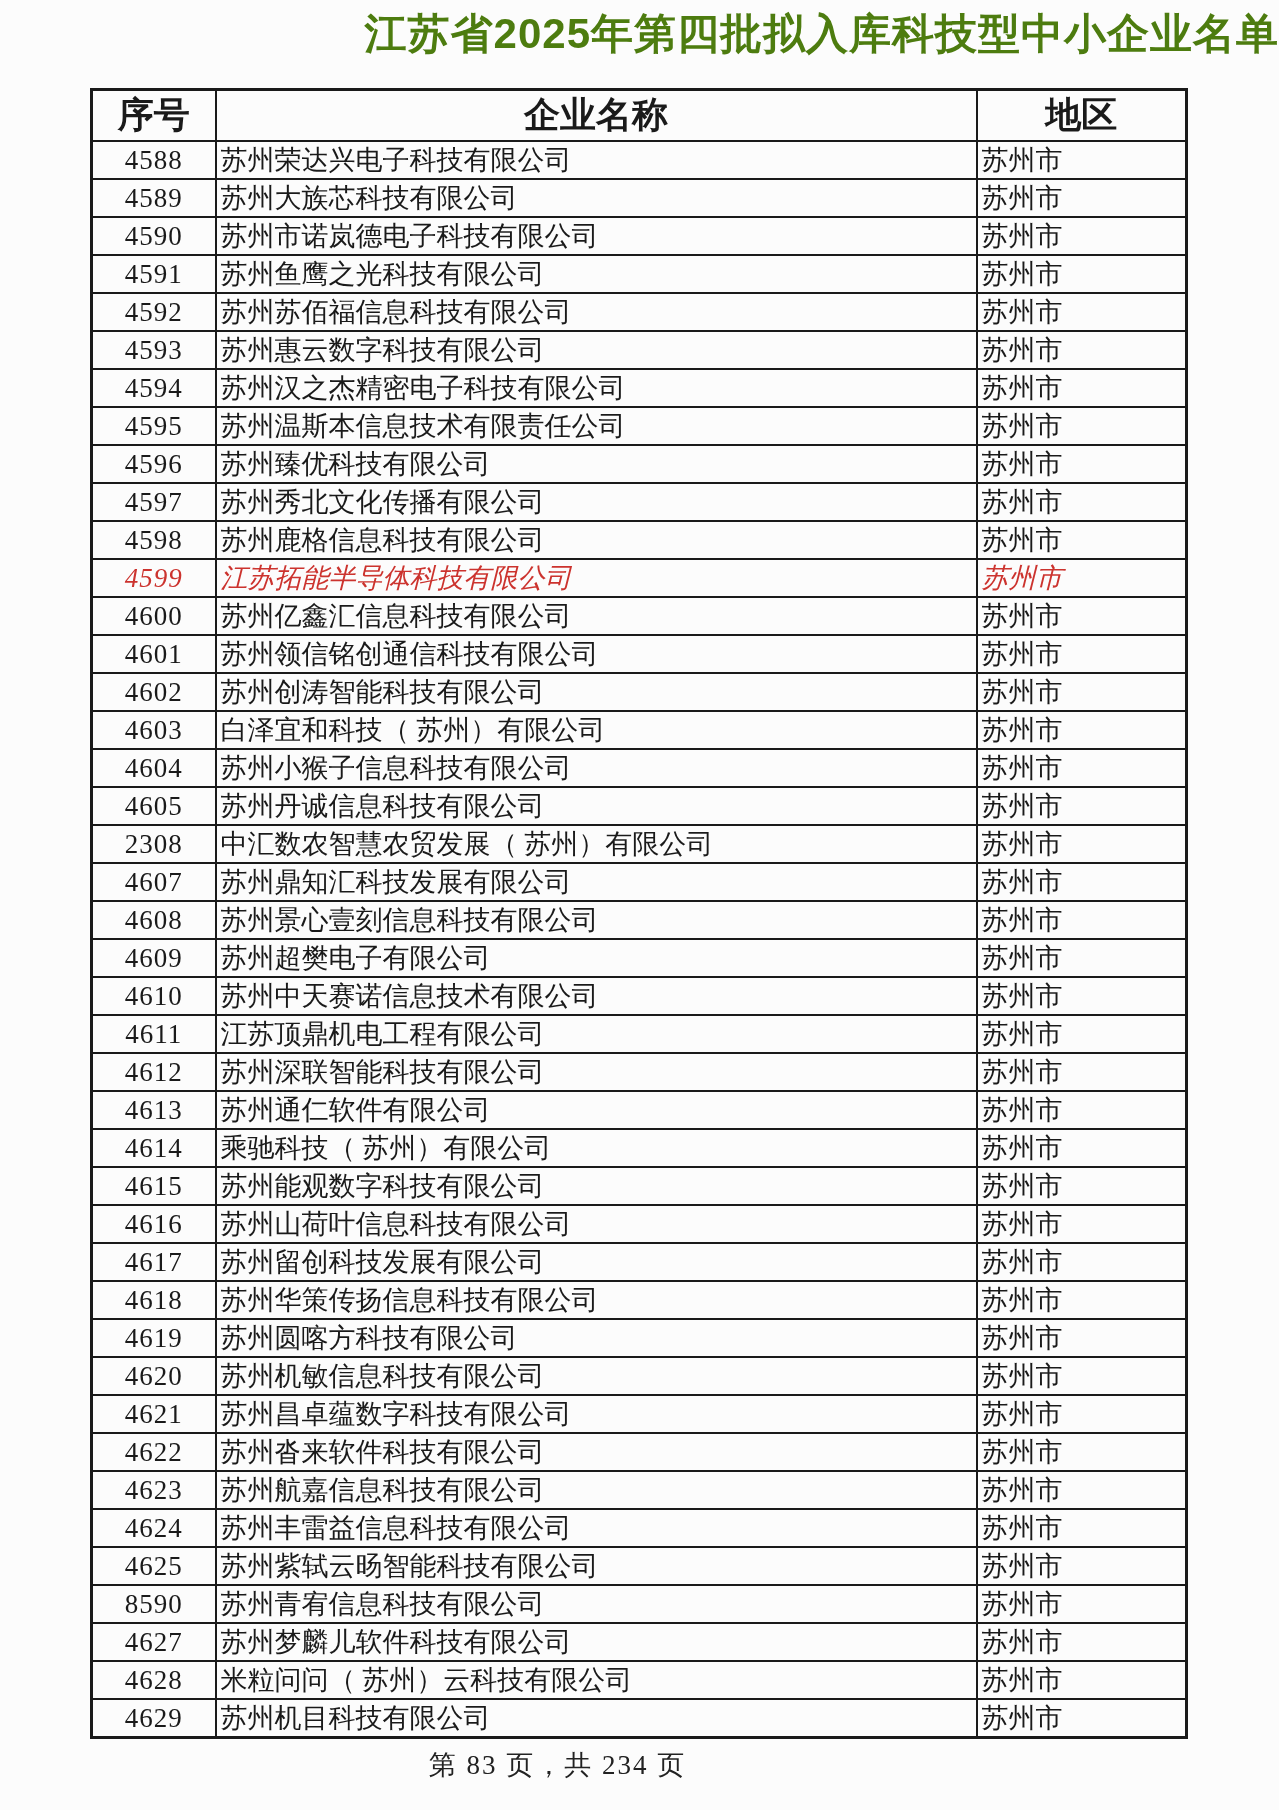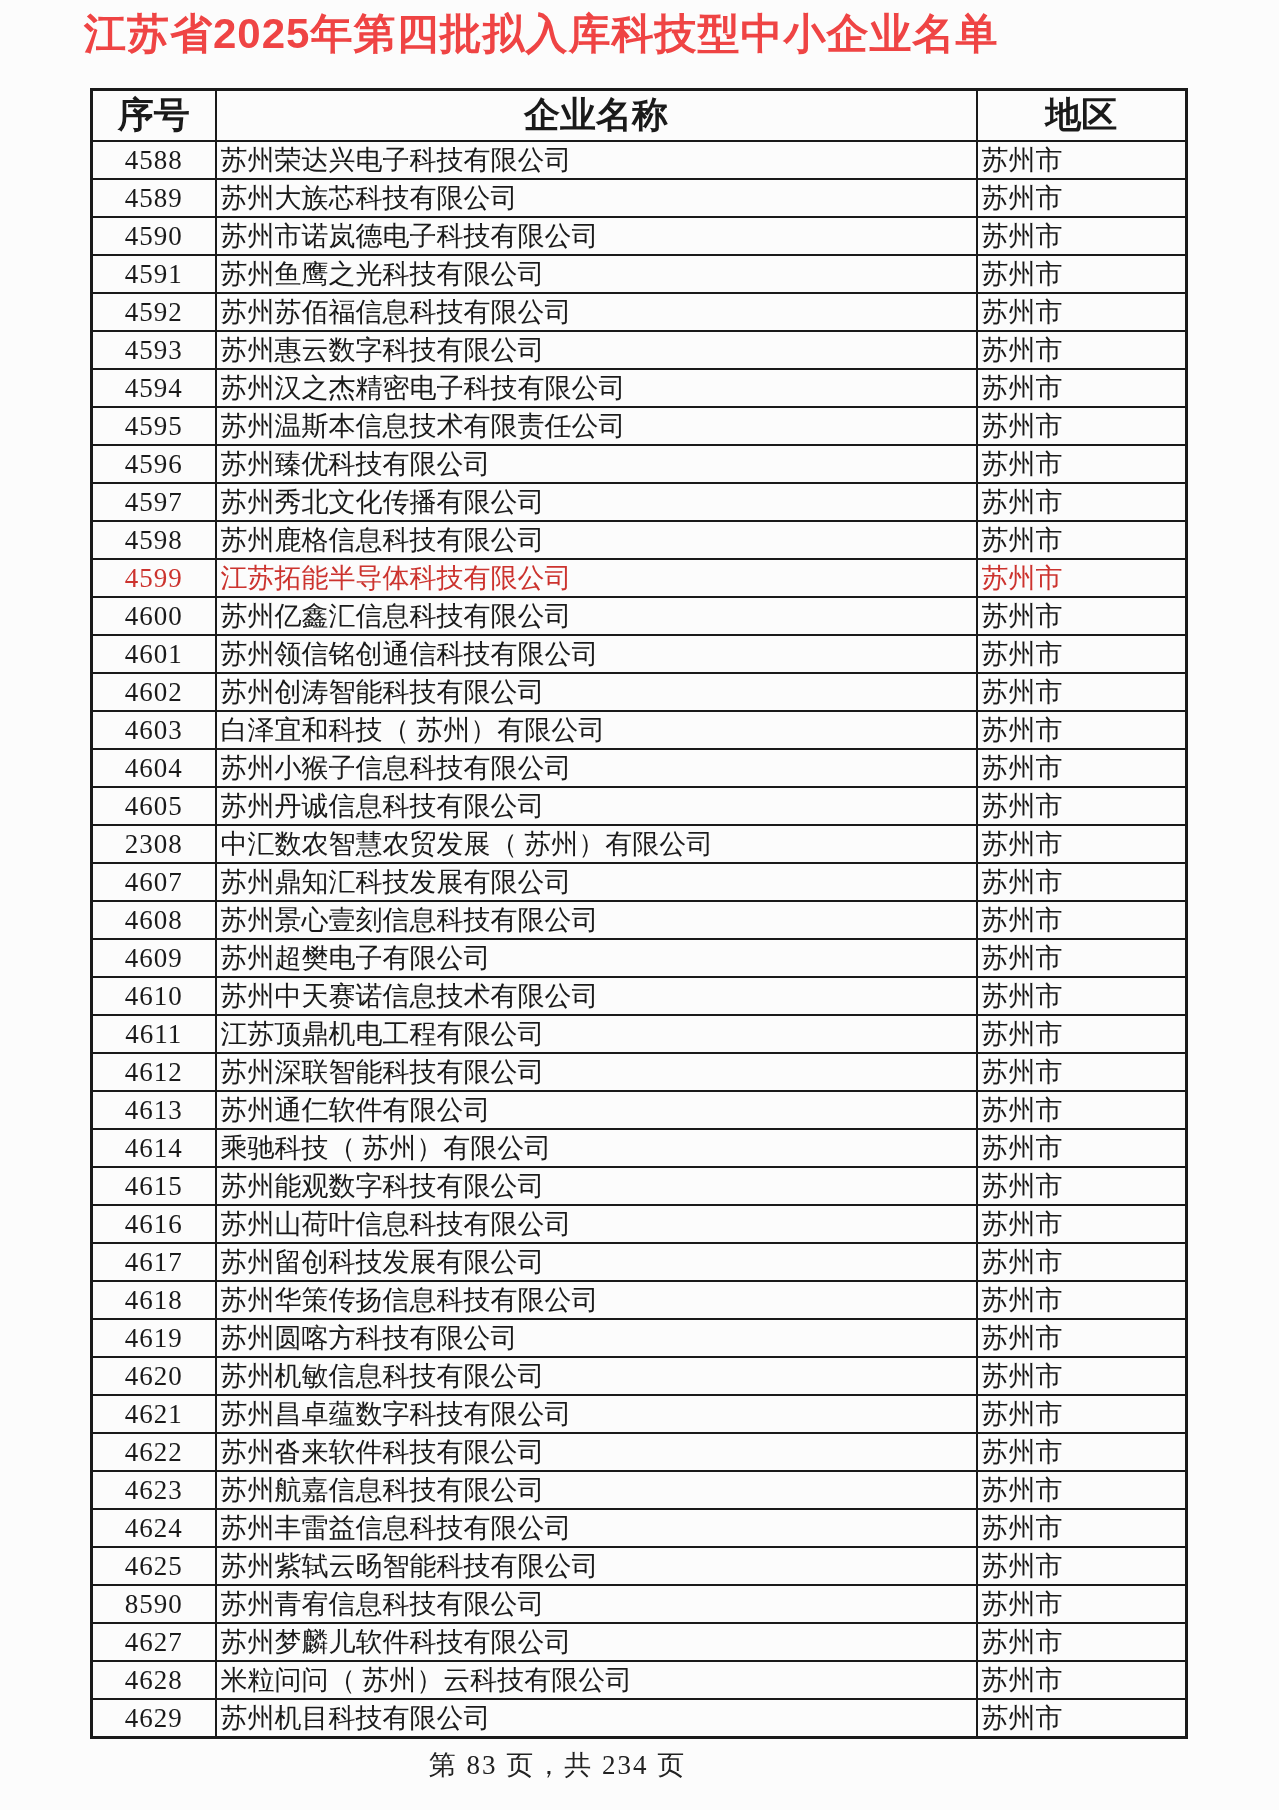--- a/index.html
+++ b/index.html
@@ -11,21 +11,22 @@
     position:relative;
     overflow:hidden;
   }
   .page{position:absolute;left:0;top:0;width:1279px;}
   .title{
     margin:6px 0 26px 84px;
     font-family:"Liberation Sans","DejaVu Sans",sans-serif;
     font-weight:bold;
     font-size:42px;
     letter-spacing:1px;
-    color:#ef4444;
+    color:#4d7c0f;
+    text-align:right;
   }
   table.company-table{
     border-collapse:collapse;
     table-layout:fixed;
     margin-left:90px;
     width:1095px;
     border:3px solid #1a1a1a;
   }
   table.company-table col.c-no{width:124px;}
   table.company-table col.c-name{width:761px;}
@@ -44,21 +45,21 @@
     height:33.6px;
     font-size:27px;
     padding:0 4px;
     white-space:nowrap;
     overflow:hidden;
     background:#fcfcfc;
   }
   td.cell-no{text-align:center;font-size:29px;letter-spacing:1px;}
   td.cell-name{text-align:left;padding-left:12px;}
   td.cell-region{text-align:left;}
-  tr.highlight td{color:var(--hl,#cc332e);}
+  tr.highlight td{color:var(--hl,#cc332e);font-style:italic;}
   .footer{
     margin-top:8px;
     width:1095px;
     margin-left:10px;
     text-align:center;
     font-size:27px;
     color:#222;
     letter-spacing:2px;
   }
 </style>

